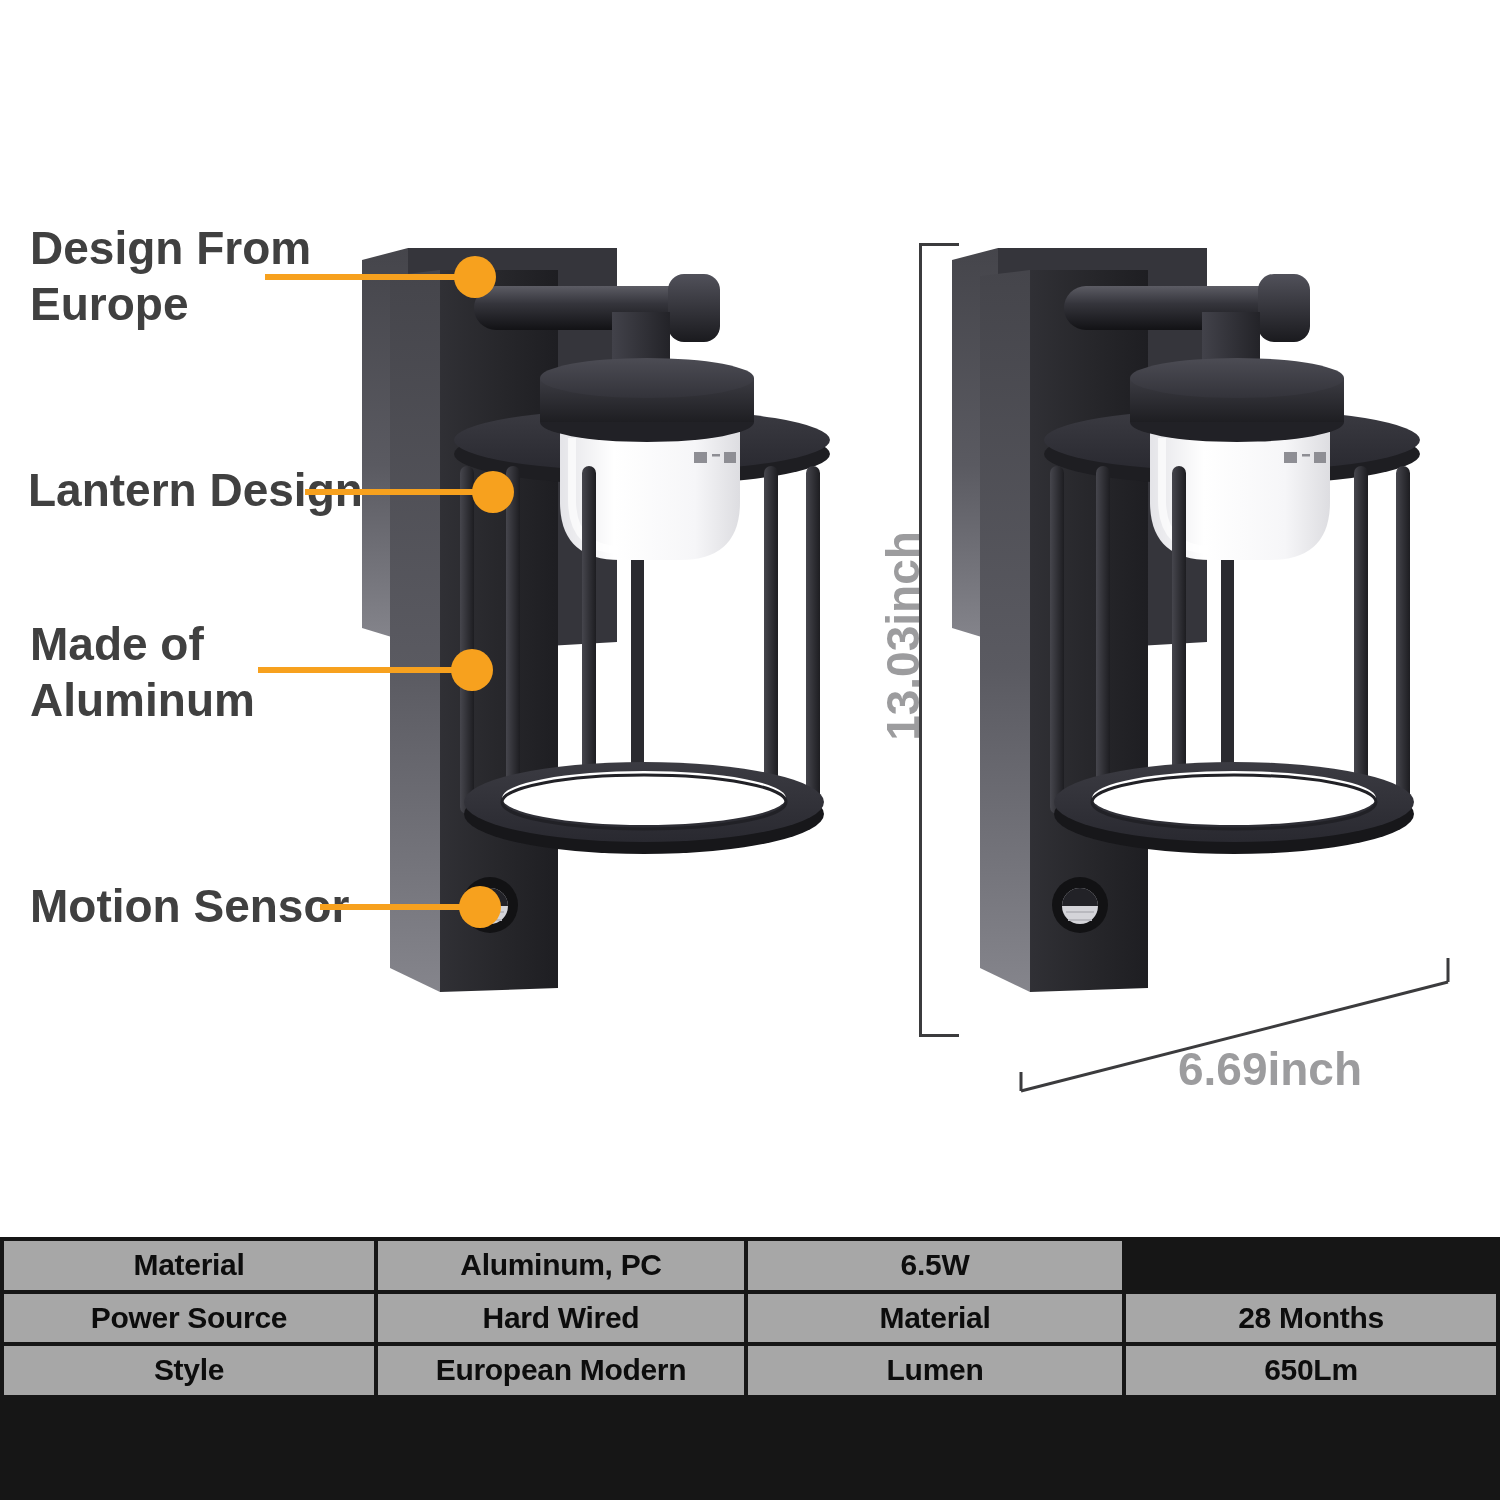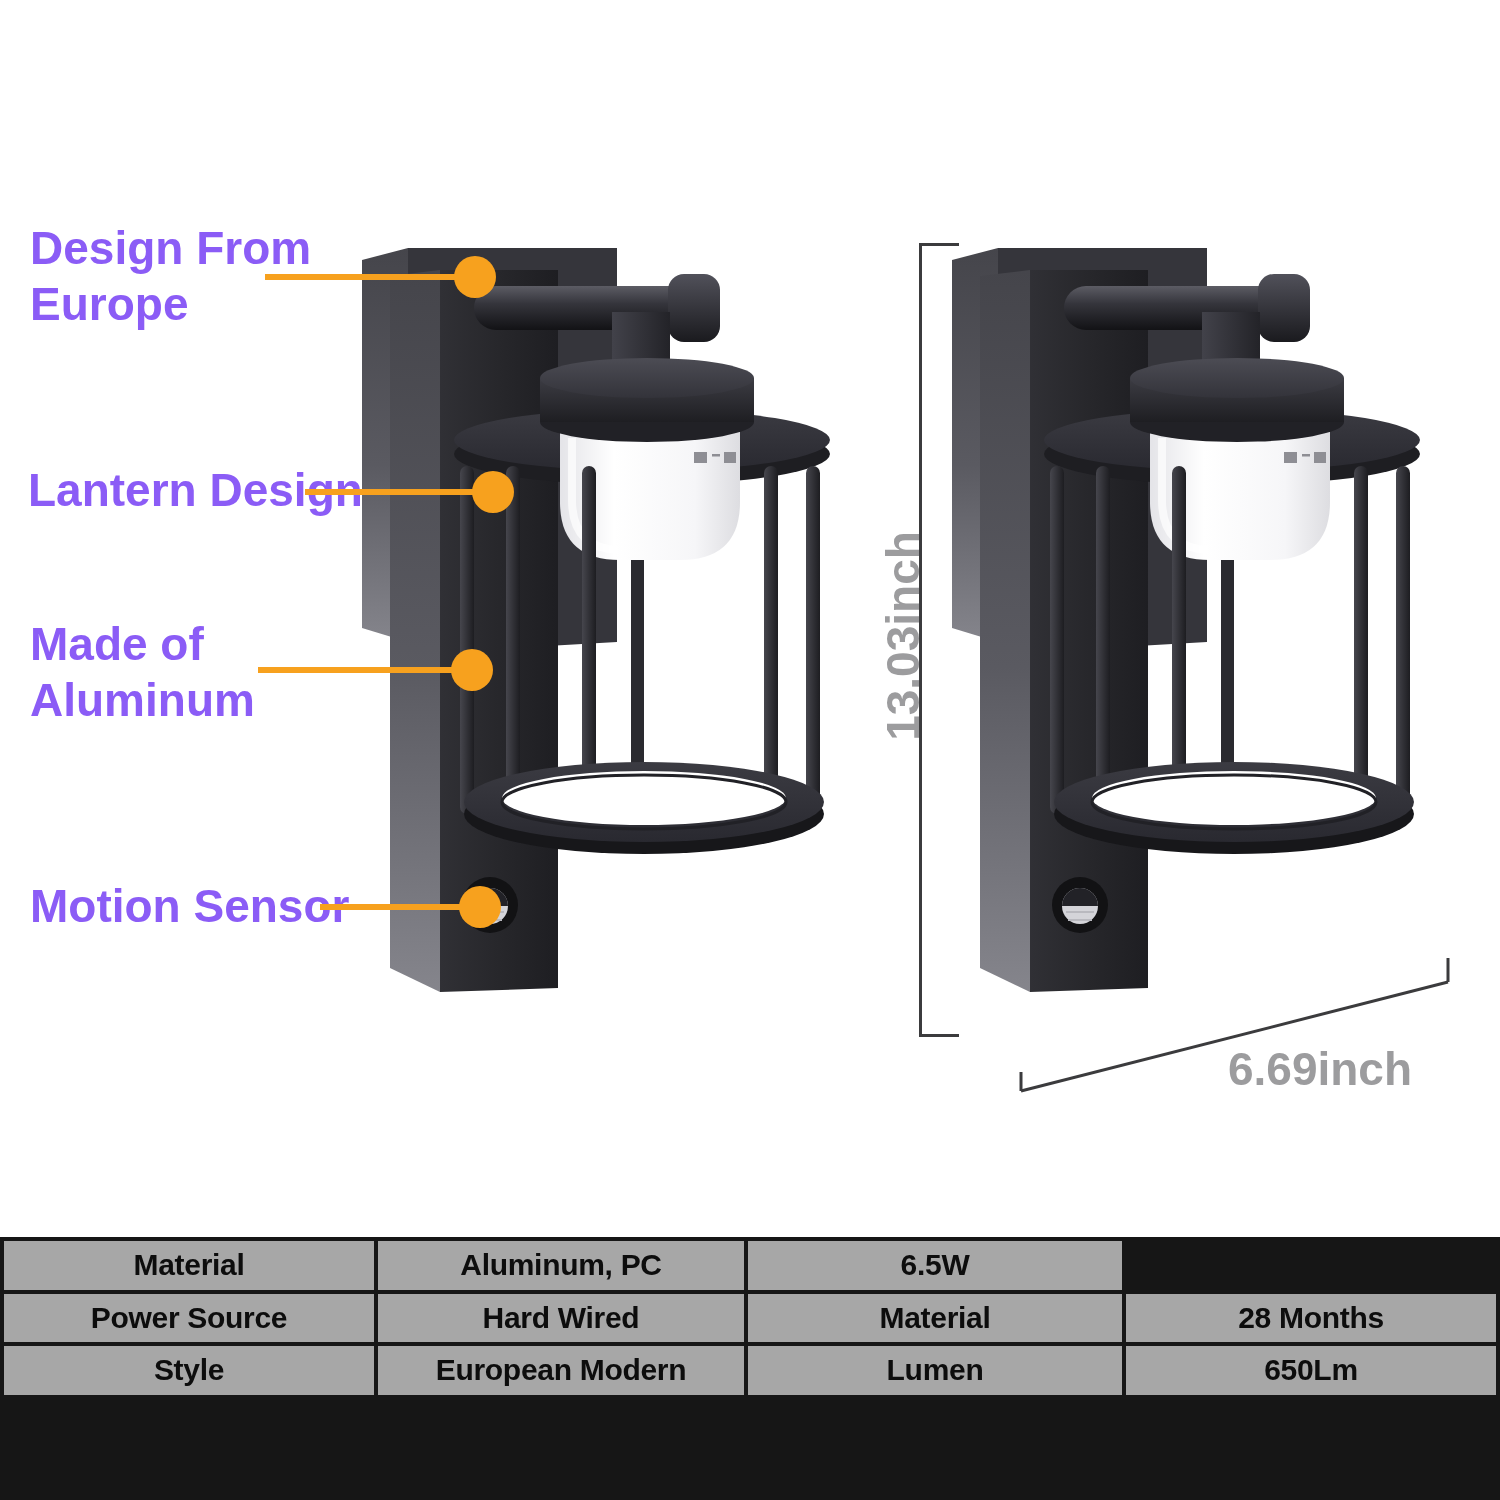--- a/index.html
+++ b/index.html
@@ -3,21 +3,21 @@
 <meta charset="utf-8">
 <style>
   html,body{margin:0;padding:0;background:#888;}
   .canvas{
     position:relative;width:1500px;height:1500px;margin:0 auto;
     background:#ffffff;overflow:hidden;
     font-family:"Liberation Sans", sans-serif;
   }
   
   .callout-label{
-    position:absolute;color:#8b5cf6;font-weight:bold;
+    position:absolute;color:#404040;font-weight:bold;
     font-size:46px;line-height:1.22;letter-spacing:0px;
   }
   .callout-line{position:absolute;height:6px;background:#F7A11E;}
   .callout-dot{position:absolute;width:42px;height:42px;border-radius:50%;background:#F7A11E;}
   
   .dim-text{
     position:absolute;color:#9C9C9E;font-weight:bold;font-size:46px;
     text-align:center;white-space:nowrap;
   }
   .dim-text-v{transform:rotate(-90deg);}
@@ -192,21 +192,21 @@
   <div class="dim-line-v" style="left:919px;top:243px;height:794px;"></div>
   <div class="dim-tick-h" style="left:919px;top:243px;width:40px;"></div>
   <div class="dim-tick-h" style="left:919px;top:1034px;width:40px;"></div>
   <div class="dim-text dim-text-v" style="left:773px;top:614px;width:250px;height:44px;">13.03inch</div>
 
   <svg class="dim-diag-svg" width="460" height="160" viewBox="0 0 460 160">
     <line x1="16" y1="146" x2="443" y2="37" stroke="#3b3b3d" stroke-width="3"></line>
     <line x1="16" y1="127" x2="16" y2="146" stroke="#3b3b3d" stroke-width="3"></line>
     <line x1="443" y1="13" x2="443" y2="37" stroke="#3b3b3d" stroke-width="3"></line>
   </svg>
-  <div class="dim-text" style="left:1210px;top:1042px;width:220px;">6.69inch</div>
+  <div class="dim-text" style="left:1160px;top:1042px;width:220px;">6.69inch</div>
 
   <div class="spec-table">
     <div class="spec-row row-dark">
       <div class="spec-cell">Material</div>
       <div class="spec-cell">Aluminum, PC</div>
       <div class="spec-cell">6.5W</div>
     </div>
     <div class="spec-row row-dark">
       <div class="spec-cell">Power Source</div>
       <div class="spec-cell">Hard Wired</div>

